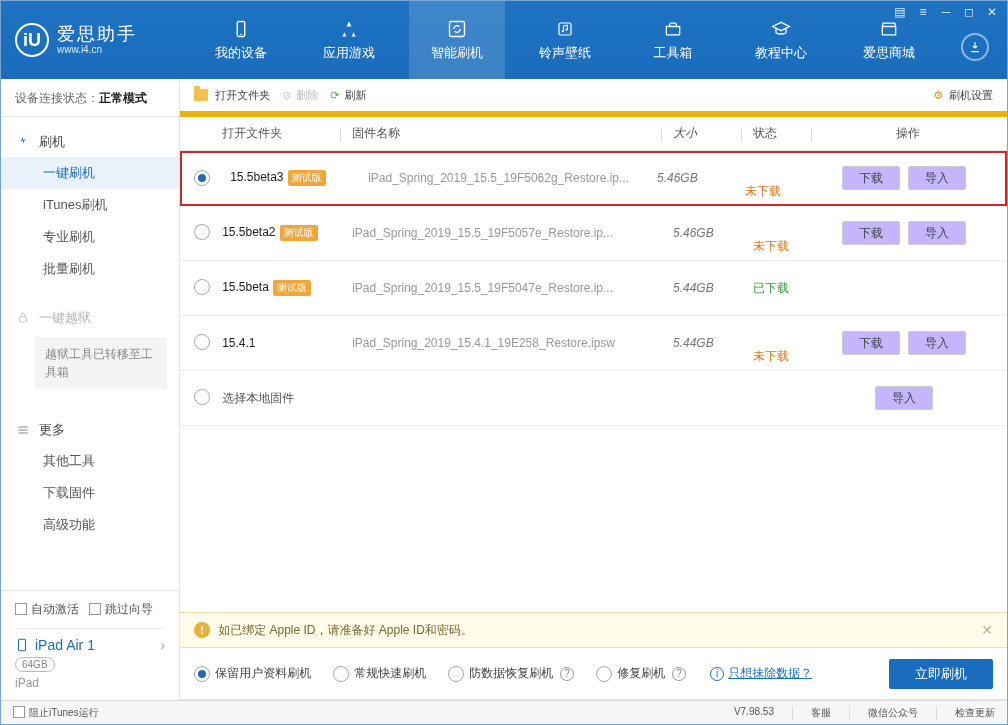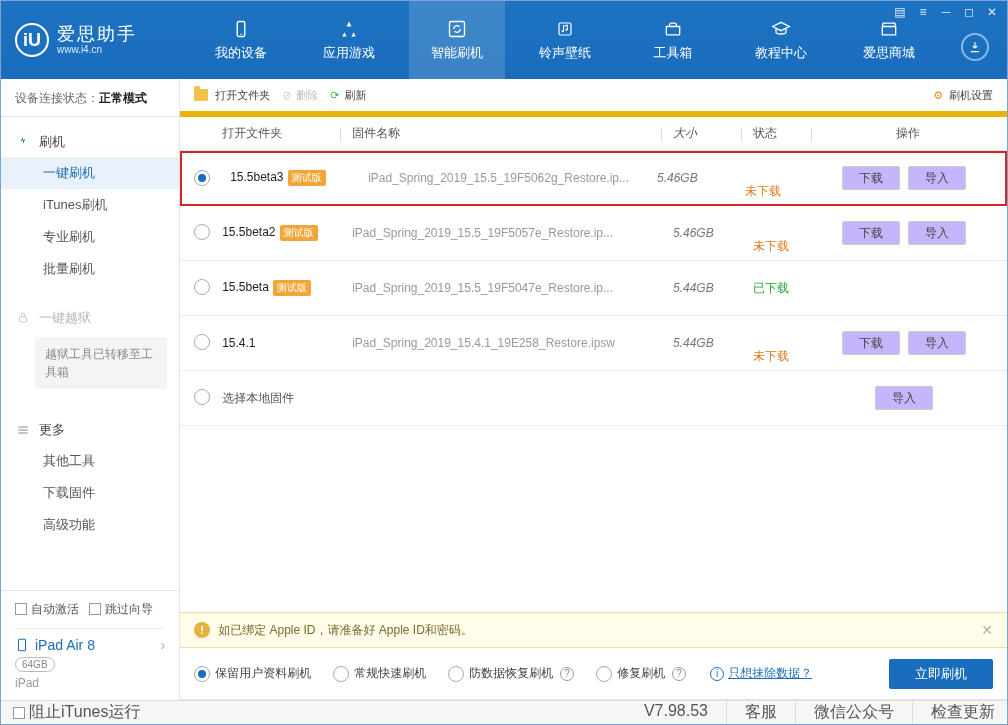--- a/index.html
+++ b/index.html
@@ -75,21 +75,21 @@
   .tipbar .warn-ic { width: 16px; height: 16px; background: #e6b23d; border-radius: 50%; color: #fff; display: flex; align-items: center; justify-content: center; font-size: 11px; font-weight: bold; }
   .tipbar .close-x { margin-left: auto; color: #b8b093; cursor: pointer; font-size: 14px; }
 
   .opts { display: flex; align-items: center; gap: 22px; height: 52px; padding: 0 14px; border-bottom: 1px solid #e5e5e5; font-size: 12px; color: #444; }
   .oradio { display: flex; align-items: center; gap: 5px; cursor: pointer; }
   .qmark { width: 14px; height: 14px; border: 1px solid #999; border-radius: 50%; display: inline-flex; align-items: center; justify-content: center; font-size: 10px; color: #888; margin-left: 2px; cursor: help; }
   .linktext { color: #1a6dbc; text-decoration: underline; cursor: pointer; }
   .btn-primary { margin-left: auto; background: #1a6dbc; color: #fff; border: none; height: 30px; padding: 0 26px; font-size: 13px; border-radius: 2px; cursor: pointer; }
 
   
-  .statusbar { height: 24px; background: #f6f6f6; border-top: 1px solid #ddd; display: flex; align-items: center; padding: 0 12px; font-size: 16px; color: #555; gap: 18px; }
+  .statusbar { height: 24px; background: #f6f6f6; border-top: 1px solid #ddd; display: flex; align-items: center; padding: 0 12px; font-size: 10px; color: #555; gap: 18px; }
   .statusbar .right-items { margin-left: auto; display: flex; gap: 18px; }
   .statusbar .right-items span { padding-left: 18px; border-left: 1px solid #ddd; }
   .chk { width: 12px; height: 12px; border: 1px solid #999; display: inline-block; vertical-align: -2px; margin-right: 4px; background: #fff; }
   .folder-icon { width: 14px; height: 12px; background: #f3c24b; border-radius: 1px; display: inline-block; margin-right: 2px; position: relative; }
   .folder-icon::before { content: ""; position: absolute; top: -3px; left: 0; width: 6px; height: 3px; background: #f3c24b; border-radius: 1px 1px 0 0; }
 </style>
 </head>
 <body>
 
 <div class="titlebar">
@@ -234,21 +234,21 @@
     <div class="sb-bottom">
       <div class="row1">
         <label><span class="chk"></span><span>自动激活</span></label>
         <label><span class="chk"></span><span>跳过向导</span></label>
       </div>
       <div style="border-top:1px solid #eee;padding-top:8px">
         <div class="sb-device">
           <svg width="14" height="16" viewBox="0 0 24 24">
               <rect x="6" y="2" width="12" height="20" rx="2" fill="none" stroke="#1a6dbc" stroke-width="1.8"></rect>
             </svg>
-          <span>iPad Air 8</span>
+          <span>iPad Air 1</span>
           <span class="sb-more-arrow">›</span>
         </div>
         <span class="sb-badge">64GB</span>
         <div style="color:#999">iPad</div>
       </div>
     </div>
   </div>
 
   <div class="content">
     <div class="toolbar">

